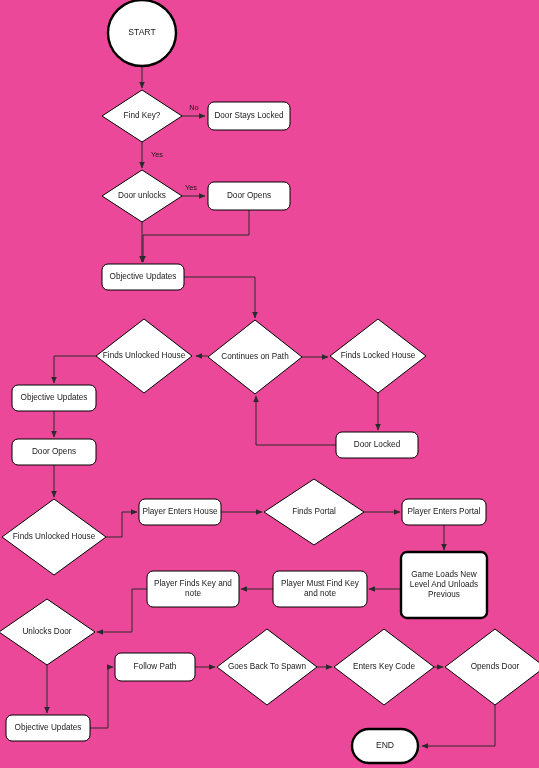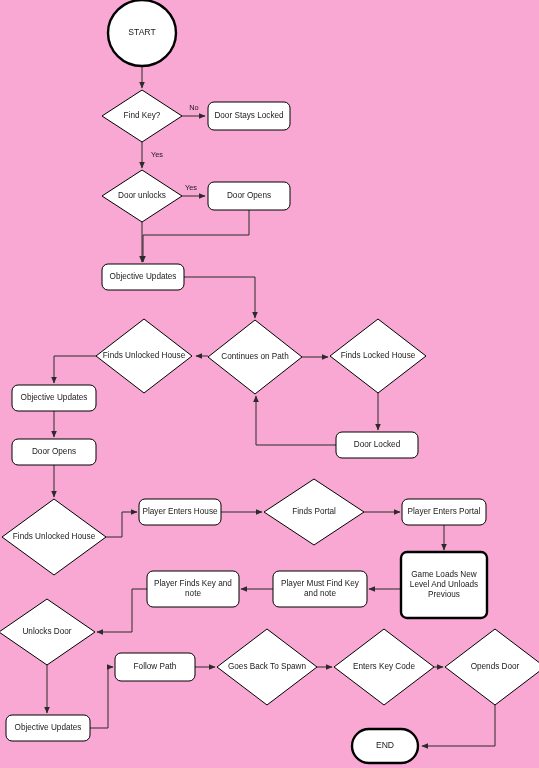--- a/index.html
+++ b/index.html
@@ -4,21 +4,21 @@
 <style>
   html, body {
     margin: 0;
     padding: 0;
     background: #ffffff;
   }
   #canvas {
     position: relative;
     width: 539px;
     height: 768px;
-    background: #f9a8d4;
+    background: #ec4899;
     font-family: "Liberation Sans", sans-serif;
     overflow: hidden;
   }
   svg#flow {
     position: absolute;
     top: 0;
     left: 0;
     width: 539px;
     height: 768px;
   }

